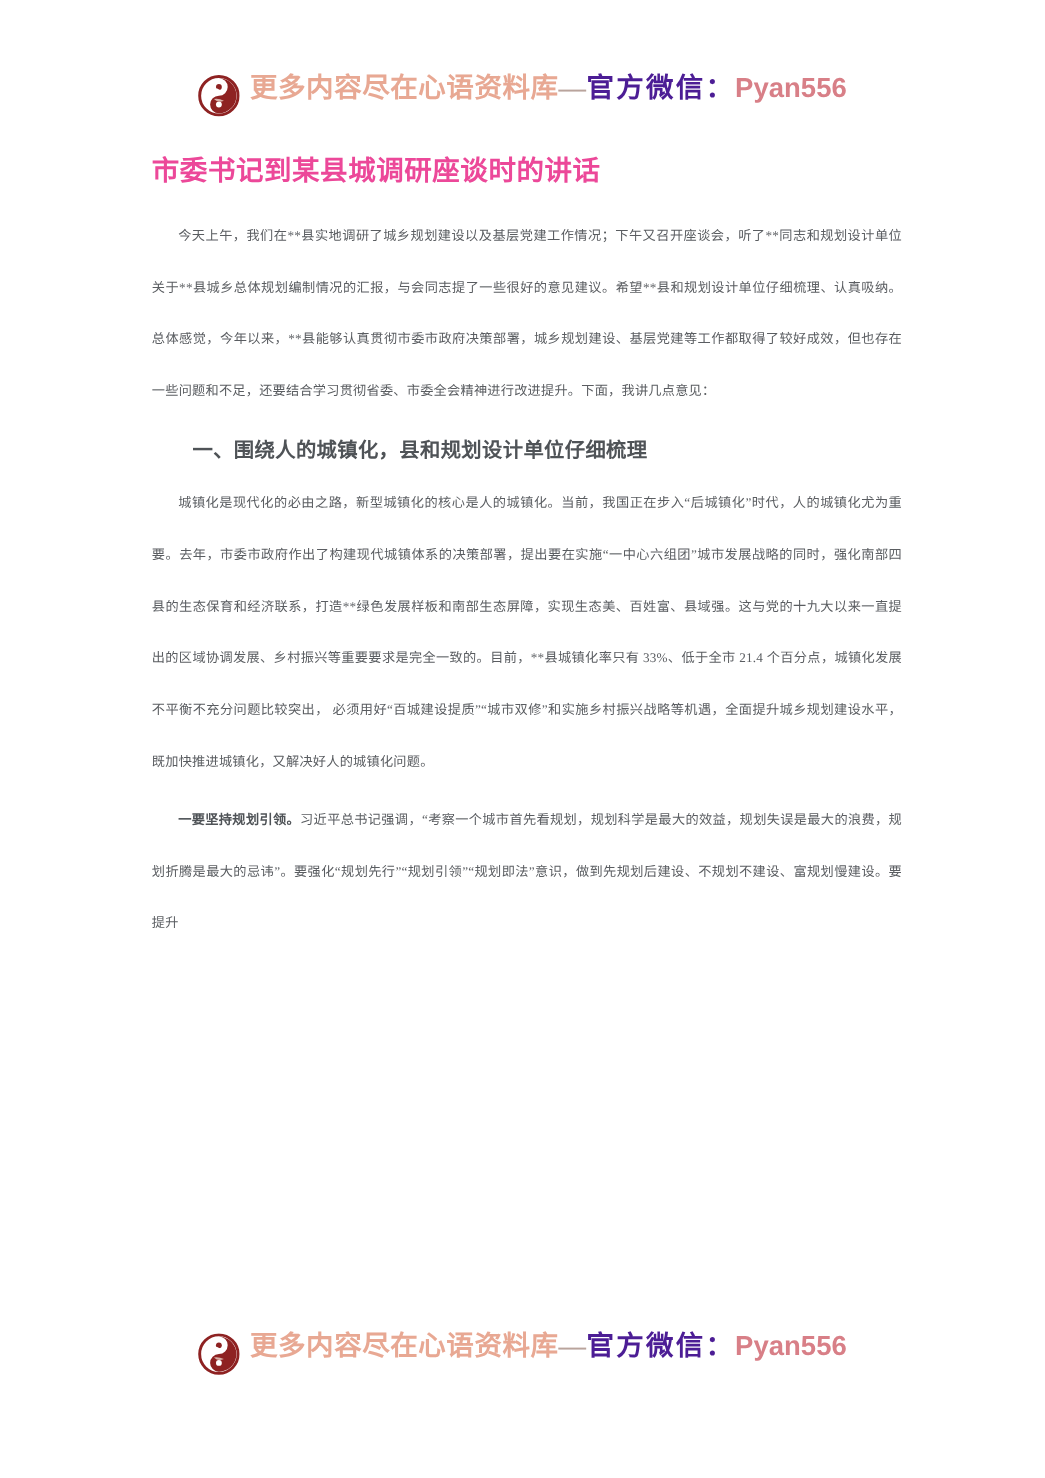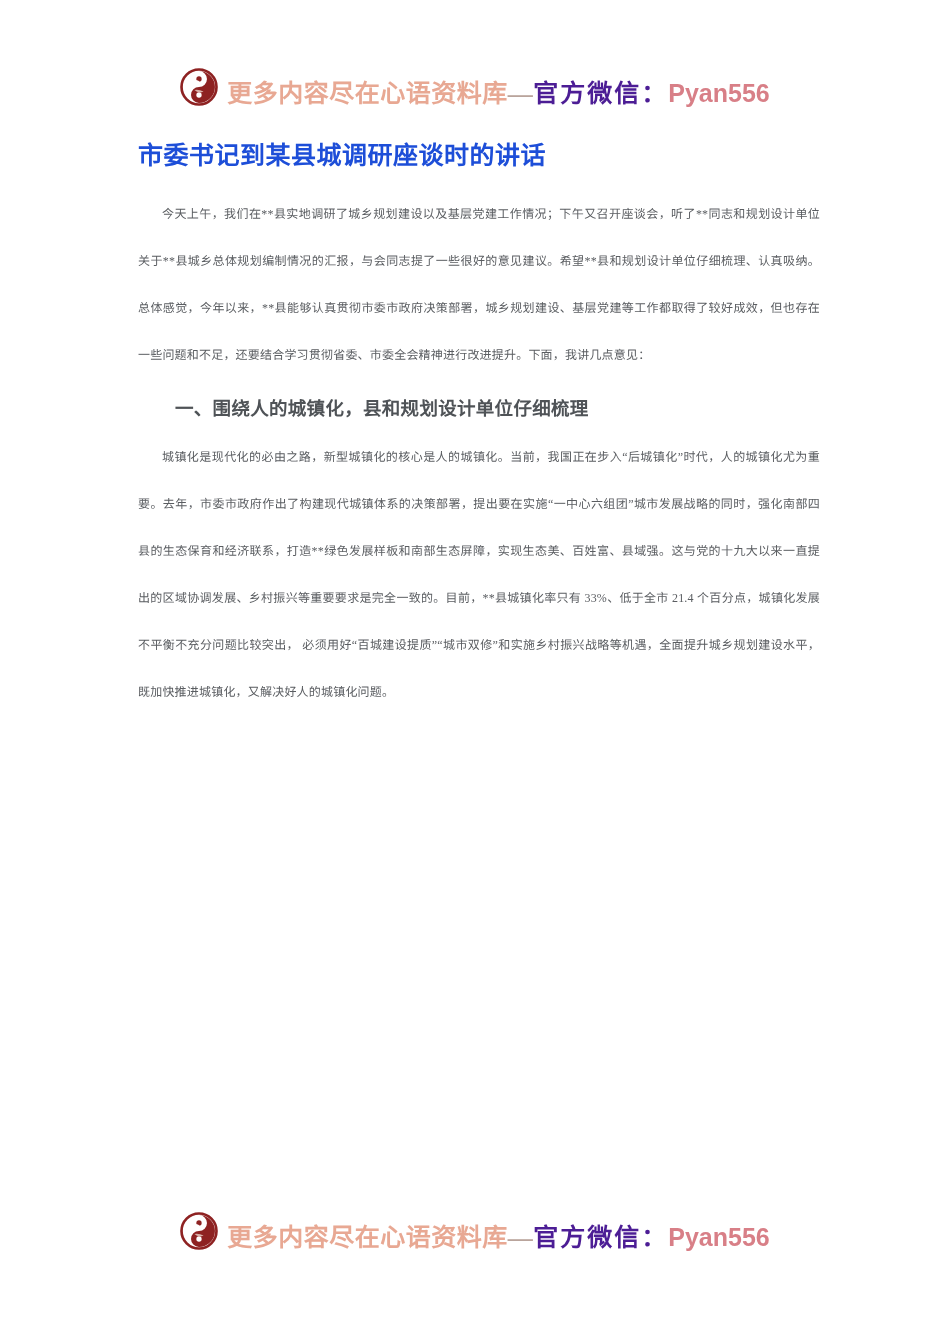--- a/index.html
+++ b/index.html
@@ -22,21 +22,21 @@
     inset: 0;
     background: #ffffff;
   }
 
   
   .watermark {
     position: absolute;
     left: 0;
     width: 950px;
     display: flex;
-    align-items: flex-end;
+    align-items: flex-start;
     justify-content: center;
     gap: 0px;
     user-select: none;
   }
   .watermark.top { top: 68px; }
   .watermark.bottom { top: 1212px; }
 
   .wm-logo {
     width: 38px;
     height: 38px;
@@ -66,24 +66,24 @@
 
   
   .doc {
     position: absolute;
     left: 138px;
     top: 140px;
     width: 682px;
   }
 
   .doc-title {
-    font-family: Liberation Serif, serif;
+    font-family: Liberation Sans, sans-serif;
     font-size: 25px;
     font-weight: 700;
-    color: #1d4ed8;
+    color: #ec4899;
     line-height: 1.3;
     margin: 0 0 18px 0;
     letter-spacing: 0.5px;
   }
 
   .salutation {
     font-size: 18.5px;
     color: #55585c;
     line-height: 1.5;
     margin: 0 0 16px 0;
@@ -142,20 +142,21 @@
 
     <h1 class="doc-title">市委书记到某县城调研座谈时的讲话</h1>
 
 
     <p class="para">今天上午，我们在**县实地调研了城乡规划建设以及基层党建工作情况；下午又召开座谈会，听了**同志和规划设计单位关于**县城乡总体规划编制情况的汇报，与会同志提了一些很好的意见建议。希望**县和规划设计单位仔细梳理、认真吸纳。总体感觉，今年以来，**县能够认真贯彻市委市政府决策部署，城乡规划建设、基层党建等工作都取得了较好成效，但也存在一些问题和不足，还要结合学习贯彻省委、市委全会精神进行改进提升。下面，我讲几点意见：</p>
 
     <p class="section-heading">一、围绕人的城镇化，县和规划设计单位仔细梳理</p>
 
     <p class="para">城镇化是现代化的必由之路，新型城镇化的核心是人的城镇化。当前，我国正在步入“后城镇化”时代，人的城镇化尤为重要。去年，市委市政府作出了构建现代城镇体系的决策部署，提出要在实施“一中心六组团”城市发展战略的同时，强化南部四县的生态保育和经济联系，打造**绿色发展样板和南部生态屏障，实现生态美、百姓富、县域强。这与党的十九大以来一直提出的区域协调发展、乡村振兴等重要要求是完全一致的。目前，**县城镇化率只有 33%、低于全市 21.4 个百分点，城镇化发展不平衡不充分问题比较突出， 必须用好“百城建设提质”“城市双修”和实施乡村振兴战略等机遇，全面提升城乡规划建设水平，既加快推进城镇化，又解决好人的城镇化问题。</p>
 
+    <p class="para"><span class="lead-bold">一要坚持规划引领。</span><span>习近平总书记强调，“考察一个城市首先看规划，规划科学是最大的效益，规划失误是最大的浪费，规划折腾是最大的忌讳”。要强化“规划先行”“规划引领”“规划即法”意识，做到先规划后建设、不规划不建设、富规划慢建设。要提升</span></p>
 
   </div>
 
   <div class="watermark bottom">
     <svg class="wm-logo" viewBox="0 0 100 100">
       <circle cx="50" cy="50" r="46" fill="none" stroke="#8e2222" stroke-width="7"></circle>
       <path d="M50 8 a42 42 0 0 1 0 84 a21 21 0 0 1 0 -42 a21 21 0 0 0 0 -42 z" fill="#8e2222"></path>
       <circle cx="50" cy="29" r="7" fill="#8e2222"></circle>
       <circle cx="50" cy="71" r="7" fill="#ffffff"></circle>
       <path d="M30 34 q14 -6 24 4 q-12 2 -24 -4 z" fill="#ffffff"></path>

